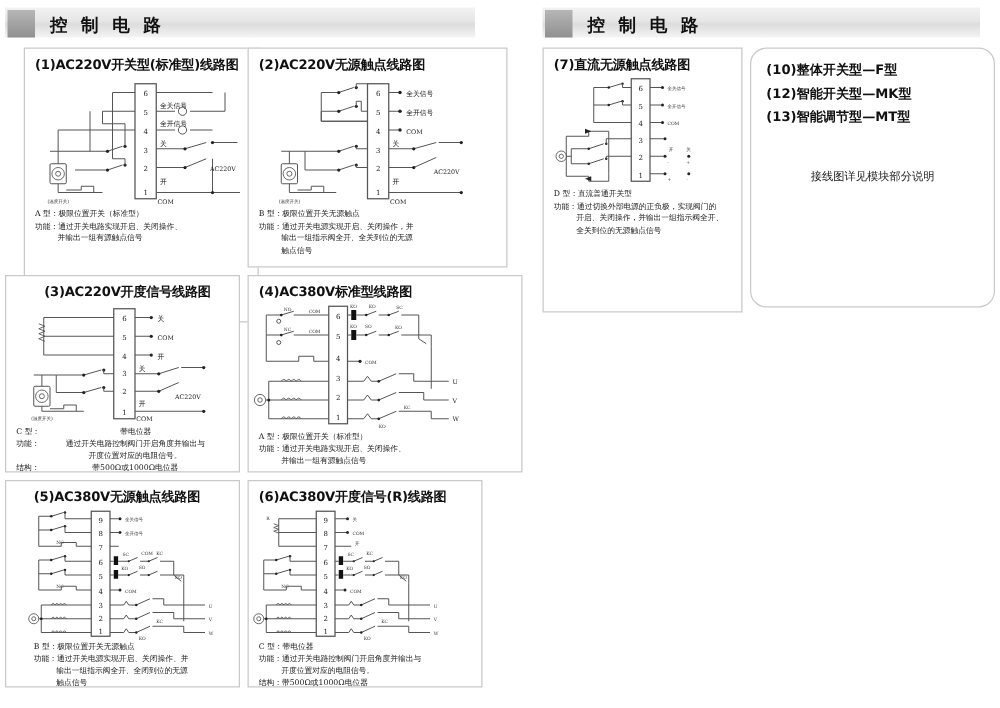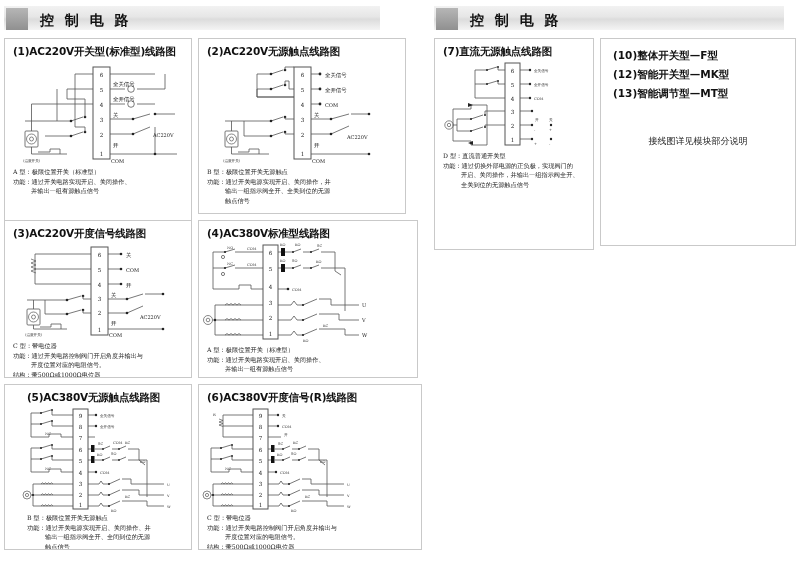--- a/index.html
+++ b/index.html
@@ -110,21 +110,21 @@
 
   <div class="col col-left">
 
     <div class="hdr">
       <div class="hdr-block"></div>
       <div class="hdr-title">控 制 电 路</div>
     </div>
 
     <div class="grid" style="height:520px;">
 
-      <div class="panel" style="left:0;top:0;width:188px;height:220px;">
+      <div class="panel" style="left:15px;top:0;width:188px;height:220px;">
         <div class="panel-title">(1)AC220V开关型(标准型)线路图</div>
         <div class="panel-fig">
           <svg width="188" height="108" viewBox="0 0 188 108">
 
             <rect class="term-block" x="88" y="8" width="17" height="92"></rect>
             <text class="tnum" x="96.5" y="18">6</text>
             <text class="tnum" x="96.5" y="33">5</text>
             <text class="tnum" x="96.5" y="48">4</text>
             <text class="tnum" x="96.5" y="63">3</text>
             <text class="tnum" x="96.5" y="78">2</text>
@@ -278,21 +278,21 @@
             </div>
           <div class="note-row note-ind">
               <span class="note-val">输出一组指示阀全开、全关到位的无源</span>
             </div>
           <div class="note-row note-ind">
               <span class="note-val">触点信号</span>
             </div>
         </div>
       </div>
 
-      <div class="panel" style="left:0;top:182px;width:188px;height:158px;">
+      <div class="panel" style="left:0;top:182px;width:188px;height:158px;text-align:center;">
         <div class="panel-title">(3)AC220V开度信号线路图</div>
         <div class="panel-fig">
           <svg width="188" height="100" viewBox="0 0 188 100">
             <rect class="term-block" x="86" y="6" width="17" height="88"></rect>
             <text class="tnum" x="94.5" y="16">6</text>
             <text class="tnum" x="94.5" y="31">5</text>
             <text class="tnum" x="94.5" y="46">4</text>
             <text class="tnum" x="94.5" y="60">3</text>
             <text class="tnum" x="94.5" y="74">2</text>
             <text class="tnum" x="94.5" y="91">1</text>
@@ -595,21 +595,21 @@
             </div>
           <div class="note-row note-ind">
               <span class="note-val">输出一组指示阀全开、全闭到位的无源</span>
             </div>
           <div class="note-row note-ind">
               <span class="note-val">触点信号</span>
             </div>
         </div>
       </div>
 
-      <div class="panel" style="left:194px;top:346px;width:224px;height:166px;">
+      <div class="panel" style="left:194px;top:346px;width:188px;height:166px;">
         <div class="panel-title">(6)AC380V开度信号(R)线路图</div>
         <div class="panel-fig">
           <svg width="188" height="108" viewBox="0 0 188 108">
             <rect class="term-block" x="54" y="4" width="15" height="100"></rect>
             <text class="tnum" x="61.5" y="13">9</text>
             <text class="tnum" x="61.5" y="24">8</text>
             <text class="tnum" x="61.5" y="35">7</text>
             <text class="tnum" x="61.5" y="47">6</text>
             <text class="tnum" x="61.5" y="58">5</text>
             <text class="tnum" x="61.5" y="70">4</text>
@@ -817,21 +817,21 @@
             </div>
           <div class="note-row note-ind">
               <span class="note-val">开启、关闭操作，并输出一组指示阀全开、</span>
             </div>
           <div class="note-row note-ind">
               <span class="note-val">全关到位的无源触点信号</span>
             </div>
         </div>
       </div>
 
-      <div class="listbox" style="left:166px;top:0;width:196px;height:208px;">
+      <div class="listbox" style="left:166px;top:0;width:196px;height:208px;border-radius:13px;">
         <div class="list-items">
           <div class="list-item">(10)整体开关型—F型</div>
           <div class="list-item">(12)智能开关型—MK型</div>
           <div class="list-item">(13)智能调节型—MT型</div>
         </div>
         <div class="listbox-note">接线图详见模块部分说明</div>
       </div>
 
     </div>
   </div>

